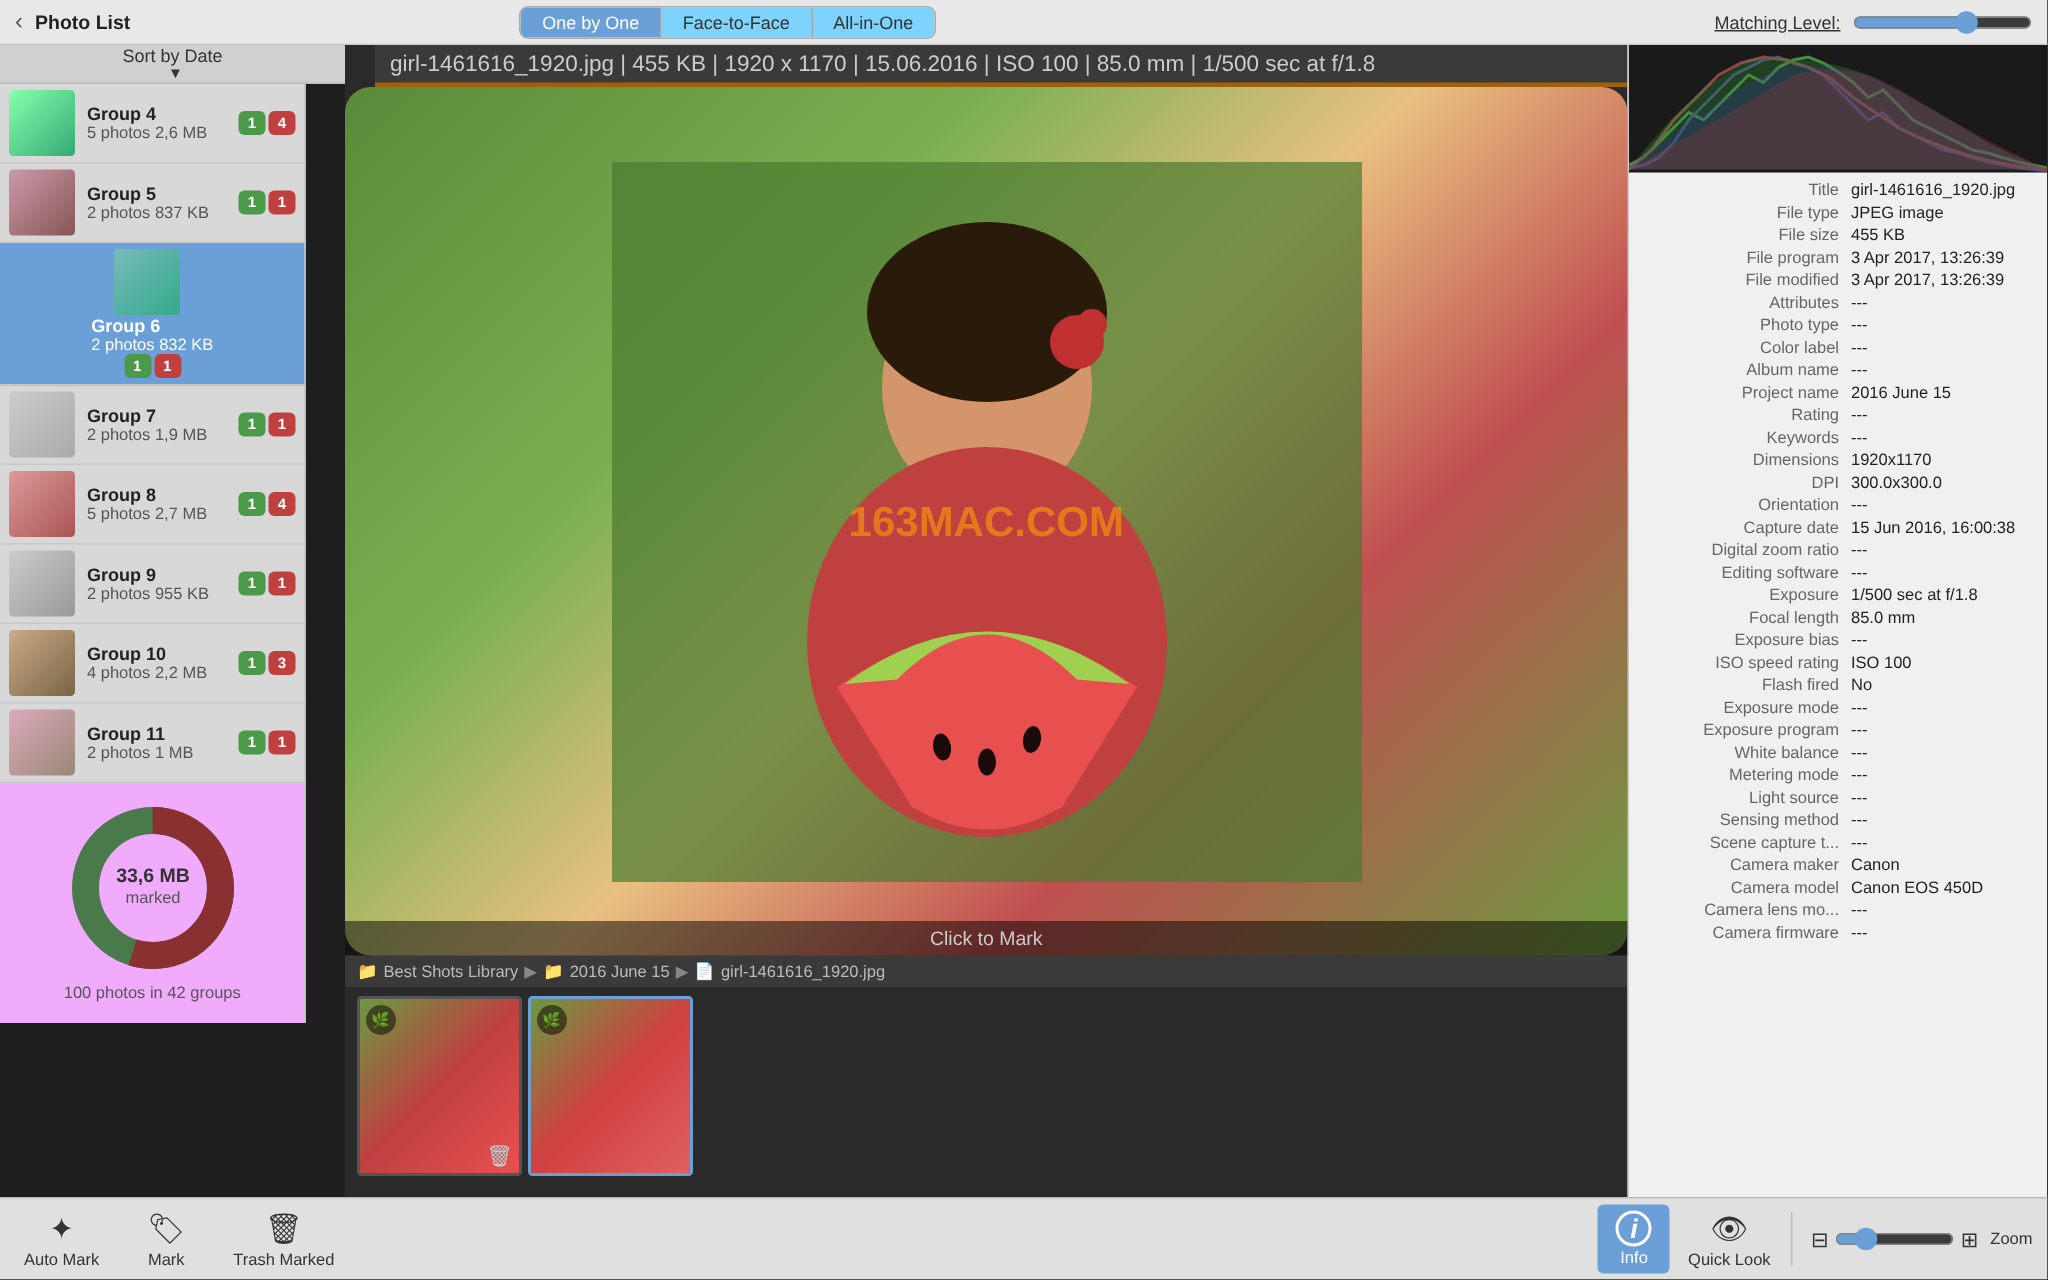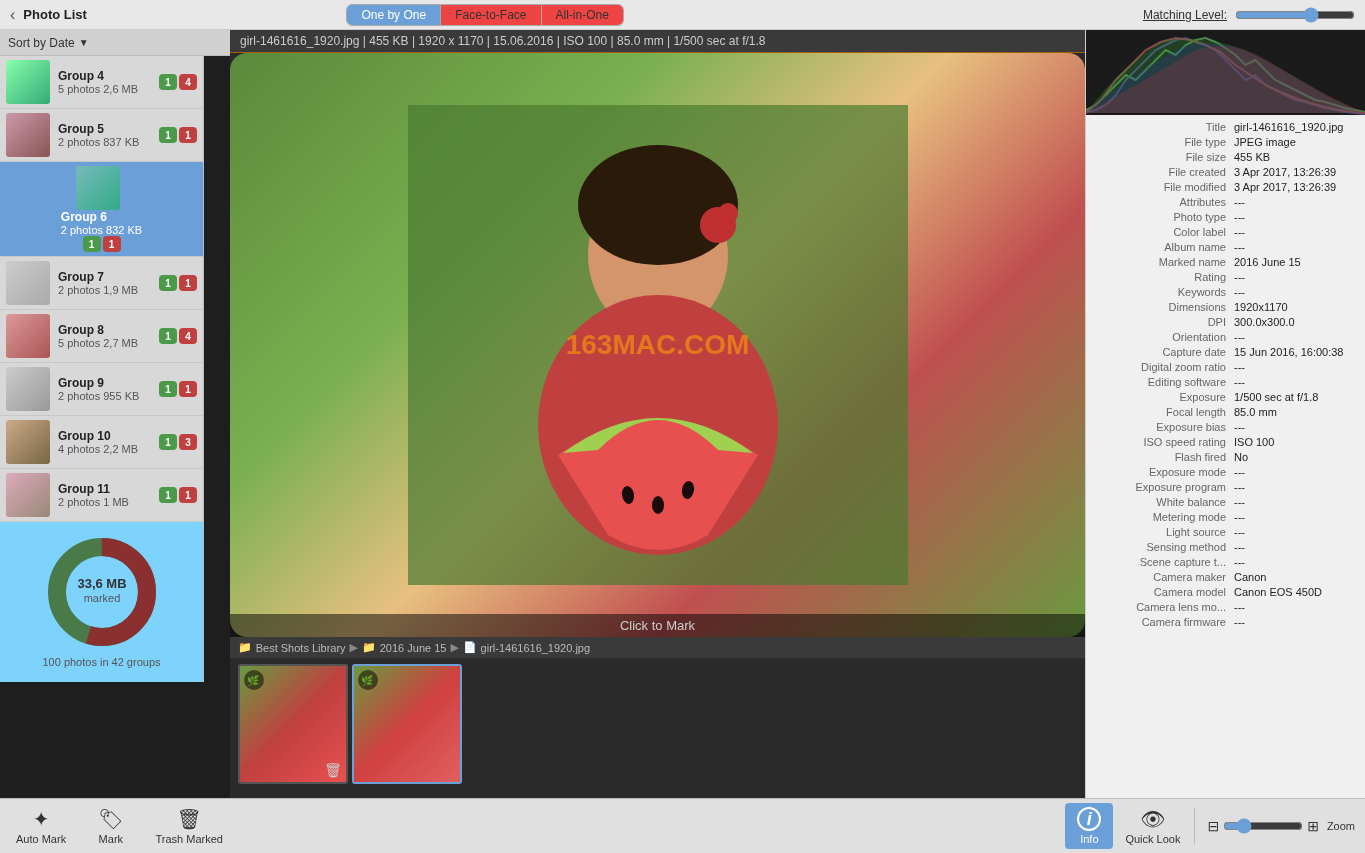--- a/index.html
+++ b/index.html
@@ -19,21 +19,21 @@
       display: flex;
       border: 1px solid #aaa;
       border-radius: 6px;
       overflow: hidden;
       margin: 0 auto;
       align-items: flex-end;
     }
     .segment-btn {
       padding: 3px 14px;
       font-size: 12px;
-      background: #ef4444;
+      background: #7dd3fc;
       border: none;
       border-right: 1px solid #aaa;
       cursor: pointer;
       color: #333;
     }
     .segment-btn:last-child { border-right: none; }
     .segment-btn.active { background: #6a9fd8; color: #fff; }
     .matching-area {
       display: flex;
       align-items: center;
@@ -94,41 +94,42 @@
     }
     .badge-green { background: #4a9a4a; }
     .badge-red { background: #c04040; }
 
     
     #donut-area {
       padding: 10px;
       display: flex;
       flex-direction: column;
       align-items: center;
-      background: #7dd3fc;
+      background: #f0abfc;
       margin-top: auto;
     }
     .donut-svg { width: 120px; height: 120px; }
     .total-photos { font-size: 11px; color: #555; padding: 4px 6px; }
 
     
     #center {
       flex: 1;
       display: flex;
       flex-direction: column;
       background: #2a2a2a;
       overflow: hidden;
     }
     #photo-meta {
       background: #3a3a3a;
       padding: 4px 10px;
-      font-size: 12px;
+      font-size: 15px;
       color: #ccc;
       flex-shrink: 0;
-      border-bottom: 1px solid #a16207;
+      border-bottom: 3px solid #a16207;
+      margin-left: 20px;
     }
     #photo-view {
       flex: 1;
       display: flex;
       align-items: center;
       justify-content: center;
       overflow: hidden;
       position: relative;
     }
     #click-to-mark {
@@ -315,21 +316,21 @@
   </div>
   <div class="matching-area">
     <span>Matching Level:</span>
     <input type="range" class="matching-slider" min="0" max="100" value="65" style="">
   </div>
 </div>
 
 <div style="display:flex;flex:1;overflow:hidden;">
 
   <div style="display:flex;flex-direction:column;width:230px;flex-shrink:0;">
-    <div id="sort-bar" style="width:230px;">
+    <div id="sort-bar" style="width:230px;flex-direction:column;">
       <span style="font-size:12px;color:#333;">Sort by Date</span>
       <span style="font-size:10px;margin-left:4px;">▼</span>
     </div>
     <div id="sidebar">
 
       <div id="group-list">
           <div class="group-item">
             <div class="group-thumb-placeholder thumb-g4"></div>
             <div class="group-info">
               <div class="group-name">Group 4</div>
@@ -523,21 +524,21 @@
             </div>
             <div class="info-row">
               <span class="info-label">File type</span>
               <span class="info-value">JPEG image</span>
             </div>
             <div class="info-row">
               <span class="info-label">File size</span>
               <span class="info-value">455 KB</span>
             </div>
             <div class="info-row">
-              <span class="info-label">File created</span>
+              <span class="info-label">File program</span>
               <span class="info-value">3 Apr 2017, 13:26:39</span>
             </div>
             <div class="info-row">
               <span class="info-label">File modified</span>
               <span class="info-value">3 Apr 2017, 13:26:39</span>
             </div>
             <div class="info-row">
               <span class="info-label">Attributes</span>
               <span class="info-value">---</span>
             </div>
@@ -547,21 +548,21 @@
             </div>
             <div class="info-row">
               <span class="info-label">Color label</span>
               <span class="info-value">---</span>
             </div>
             <div class="info-row">
               <span class="info-label">Album name</span>
               <span class="info-value">---</span>
             </div>
             <div class="info-row">
-              <span class="info-label">Marked name</span>
+              <span class="info-label">Project name</span>
               <span class="info-value">2016 June 15</span>
             </div>
             <div class="info-row">
               <span class="info-label">Rating</span>
               <span class="info-value">---</span>
             </div>
             <div class="info-row">
               <span class="info-label">Keywords</span>
               <span class="info-value">---</span>
             </div>

